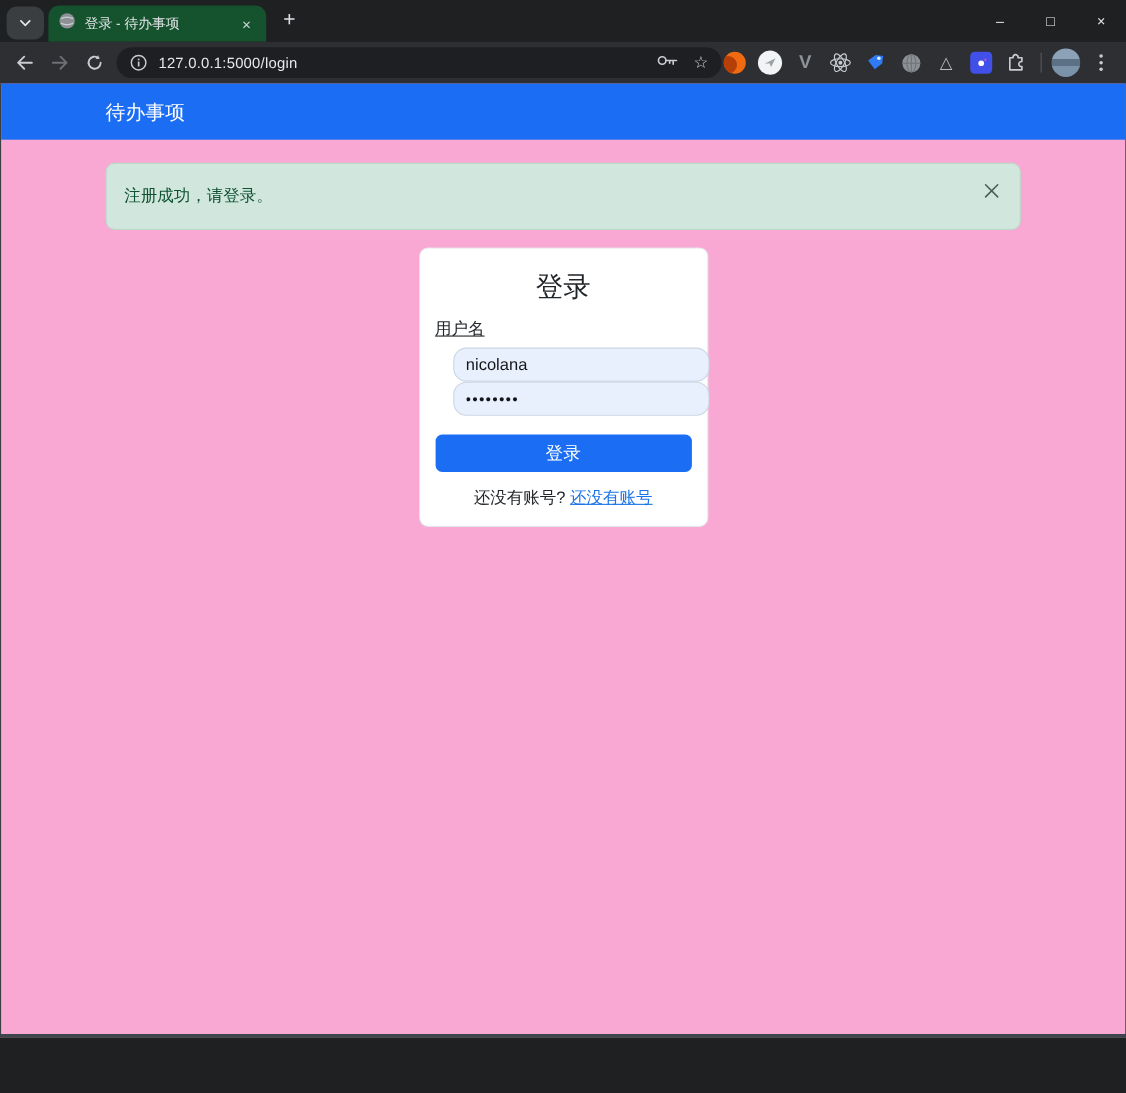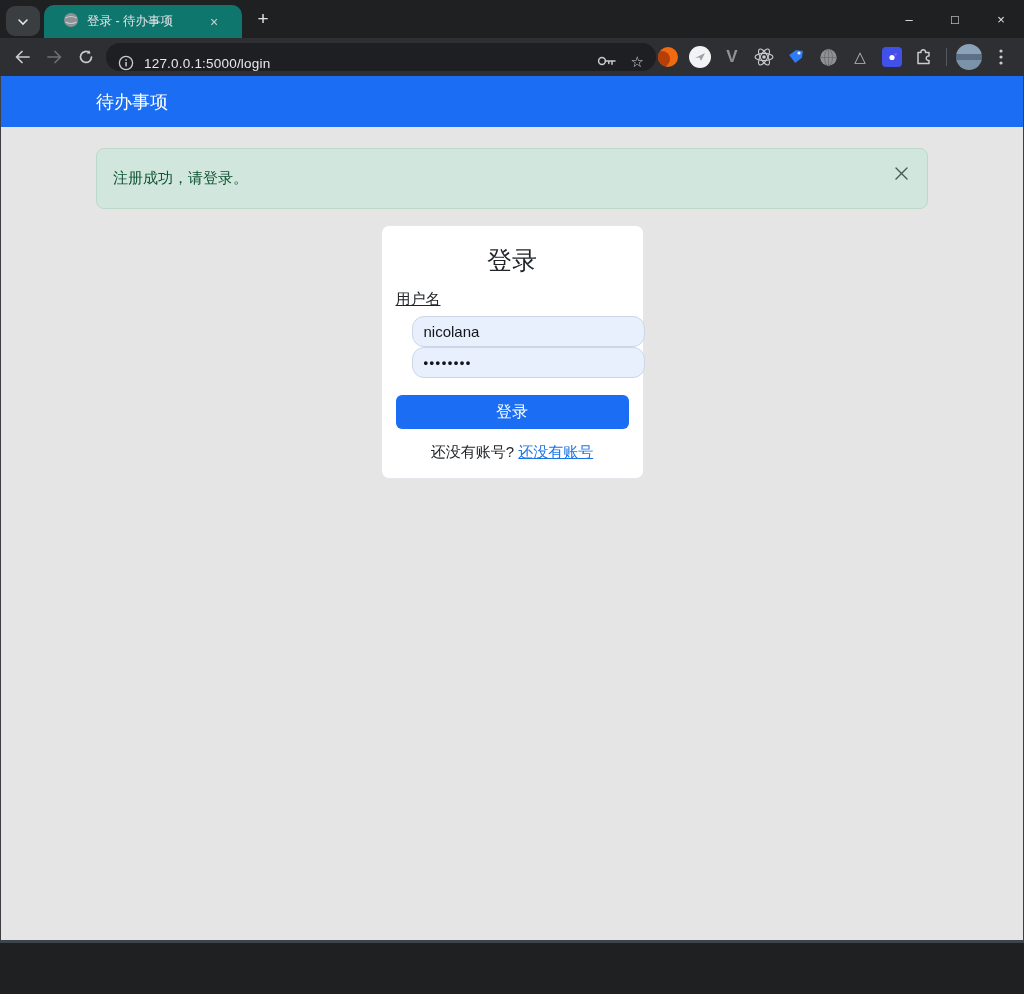--- a/index.html
+++ b/index.html
@@ -4,59 +4,59 @@
 <style>
   * { margin:0; padding:0; box-sizing:border-box; }
   html,body { width:1024px; height:994px; }
   body { font-family:"Liberation Sans","DejaVu Sans",sans-serif; background:#1e2022; }
   .window { position:relative; width:1024px; height:994px; overflow:hidden; }
 
   
   .titlebar { position:relative; height:38px; background:#1e2022; }
   .tab-search-btn { position:absolute; left:6px; top:6px; width:34px; height:30px;
     border-radius:9px; background:#3b3e41; display:flex; align-items:center; justify-content:center; cursor:pointer; }
-  .tab { position:absolute; left:44px; top:5px; width:198px; height:33px; background:#0f766e;
-    border-radius:10px 10px 0 0; display:flex; align-items:center; padding:0 19px; }
+  .tab { position:absolute; left:44px; top:5px; width:198px; height:33px; background:#14532d;
+    border-radius:10px 10px 0 0; display:flex; align-items:center; padding:0 9px; }
   .tab-title { font-size:12.5px; color:#e3e5e8; margin-left:8px; flex:1; white-space:nowrap;
     overflow:hidden; }
   .tab-close { color:#cfd2d5; font-size:14px; width:18px; height:18px; line-height:18px;
     text-align:center; border-radius:50%; cursor:pointer; }
   .newtab-btn { position:absolute; left:250px; top:7px; width:26px; height:26px; color:#dfe1e4;
     font-size:19px; font-weight:300; text-align:center; line-height:24px; border-radius:50%; cursor:pointer; }
   .win-controls { position:absolute; right:0; top:0; height:38px; display:flex; }
   .win-btn { width:46px; height:38px; display:flex; align-items:center; justify-content:center;
     color:#e8eaed; font-size:13px; cursor:pointer; }
 
   
   .toolbar { position:relative; height:38px; background:#2d2f33; }
   .nav-btn { position:absolute; top:5px; width:28px; height:28px; display:flex; align-items:center;
     justify-content:center; border-radius:50%; cursor:pointer; }
   .omnibox { position:absolute; left:106px; top:5px; width:550px; height:28px; background:#1d1f22;
-    border-radius:14px; display:flex; align-items:flex-end; cursor:text; }
+    border-radius:14px; display:flex; align-items:center; cursor:text; }
   .url-text { font-size:13.5px; color:#e6e8ea; margin-left:10px; flex:1; letter-spacing:.2px; }
   .omni-icon { margin-left:12px; display:flex; align-items:center; }
   .omni-right { display:flex; align-items:center; margin-right:12px; gap:14px; }
   .star-glyph { color:#d4d7da; font-size:15px; cursor:pointer; }
   .ext-row { position:absolute; left:652px; top:0; height:38px; display:flex; align-items:center; }
   .ext-cell { width:32px; height:38px; display:flex; align-items:center; justify-content:center; cursor:pointer; }
   .ext-orange { width:20px; height:20px; border-radius:50%; background:#f06a12; position:relative; overflow:hidden; }
   .ext-orange::after { content:""; position:absolute; left:-4px; top:4px; width:16px; height:16px;
     border-radius:50%; background:#b63f07; }
   .ext-bird { width:22px; height:22px; border-radius:50%; background:#f2f3f4; display:flex;
     align-items:center; justify-content:center; }
   .v-glyph { color:#8f9296; font-size:17px; font-weight:700; }
   .tri-glyph { color:#b9bcc0; font-size:15px; }
   .ext-rocket { width:20px; height:20px; border-radius:4px; background:#4150e8; display:flex;
     align-items:center; justify-content:center; }
   .toolbar-sep { width:1px; height:18px; background:#55585c; margin:0 6px; }
   .avatar { width:26px; height:26px; border-radius:50%;
     background:linear-gradient(180deg,#8ba2b8 0%,#8ba2b8 38%,#5c7186 38%,#5c7186 62%,#7b93a9 62%); cursor:pointer; }
 
   
-  .page { position:relative; height:867px; background:#e5e5e5;
+  .page { position:relative; height:867px; background:#f9a8d4;
     border-left:1px solid #3c4044; border-right:1px solid #3c4044; border-bottom:3px solid #3e454d; }
   .navbar { height:51px; background:#1b6ef3; display:flex; align-items:center; }
   .container { width:832px; margin:0 auto; }
   .brand { color:#ffffff; font-size:18px; cursor:pointer; display:inline-block; }
 
   .alert { width:832px; margin:21px auto 0; background:#d1e7dd; border:1px solid #bcd9c9;
     border-radius:8px; color:#0f5132; font-size:15px; padding:20px 16px; position:relative; }
   .alert-close { position:absolute; right:13px; top:11px; width:26px; height:26px; display:flex;
     align-items:center; justify-content:center; cursor:pointer; }
 

